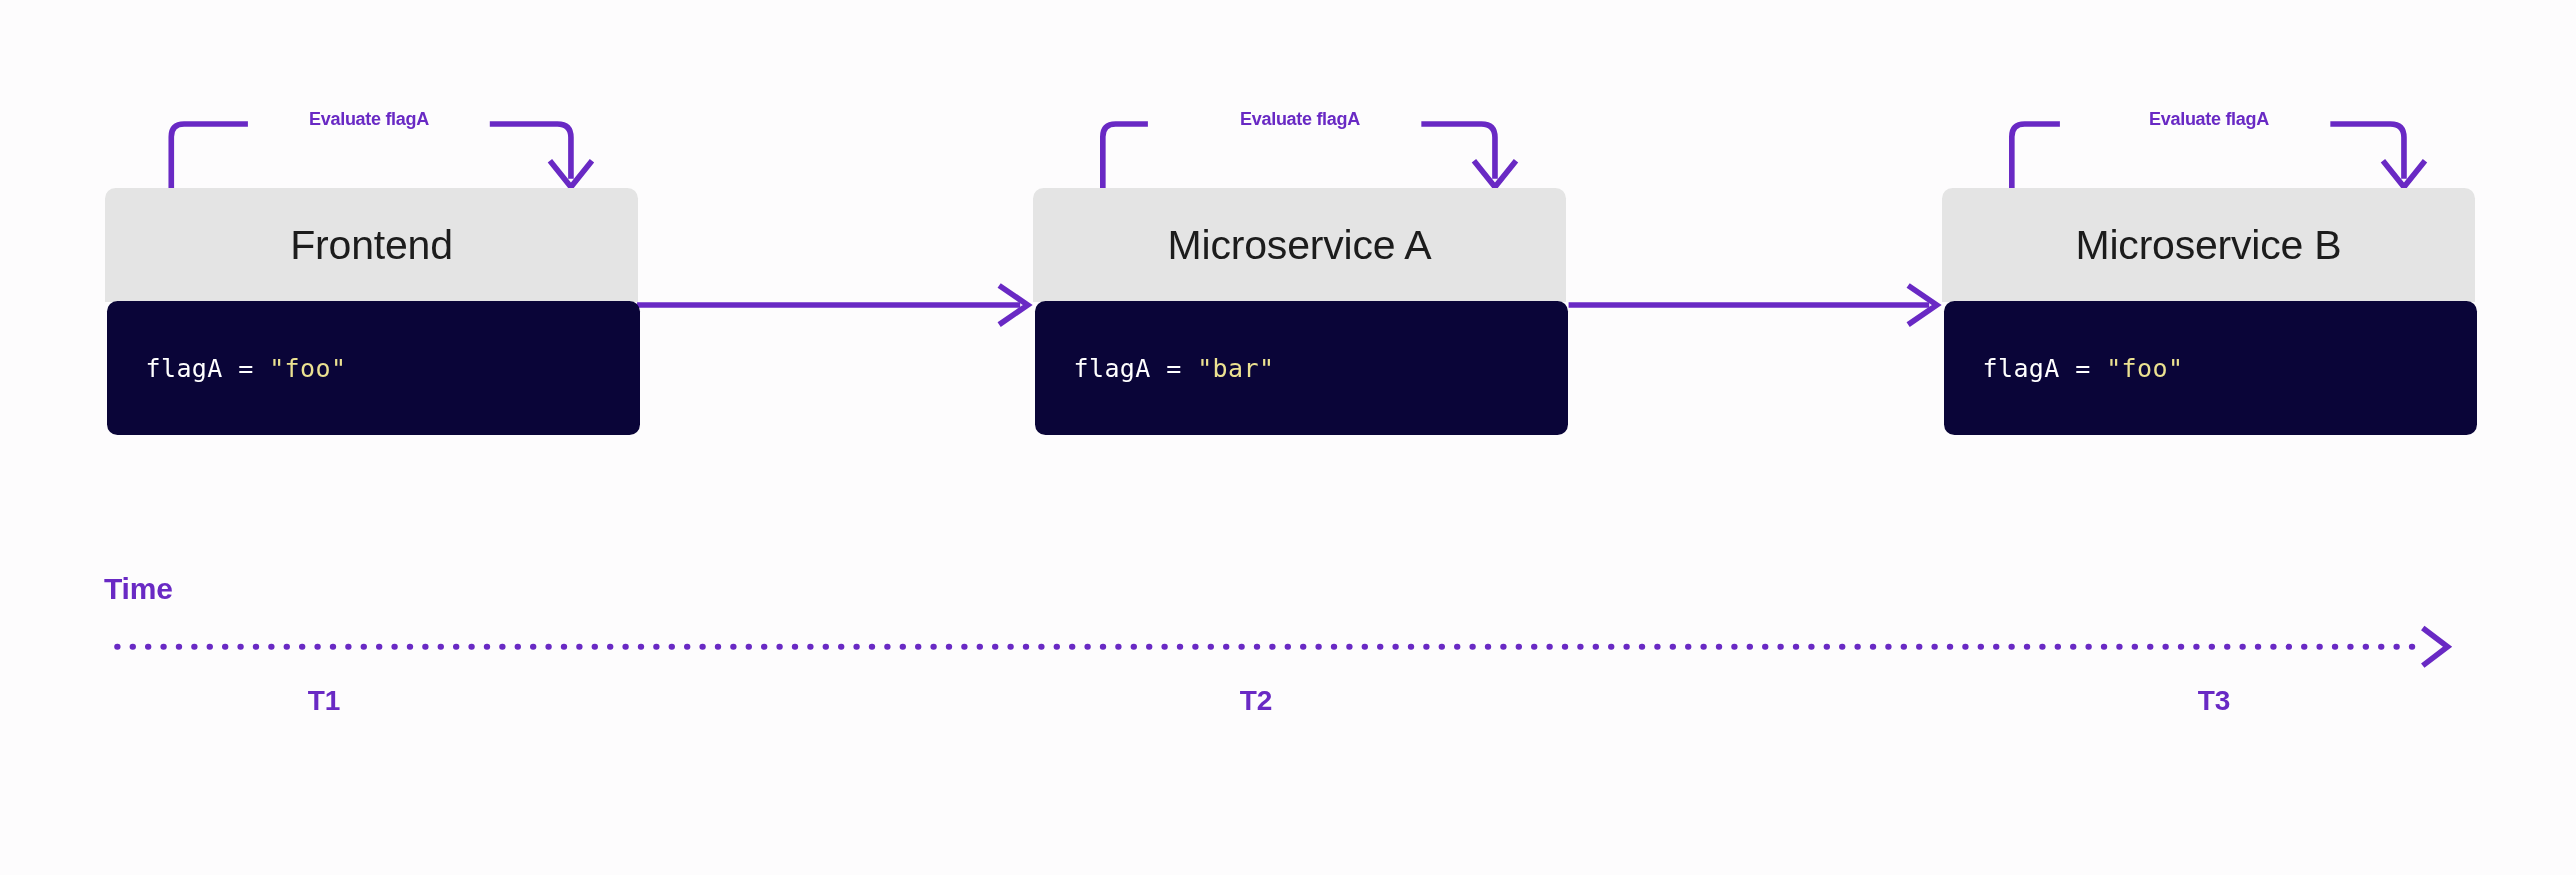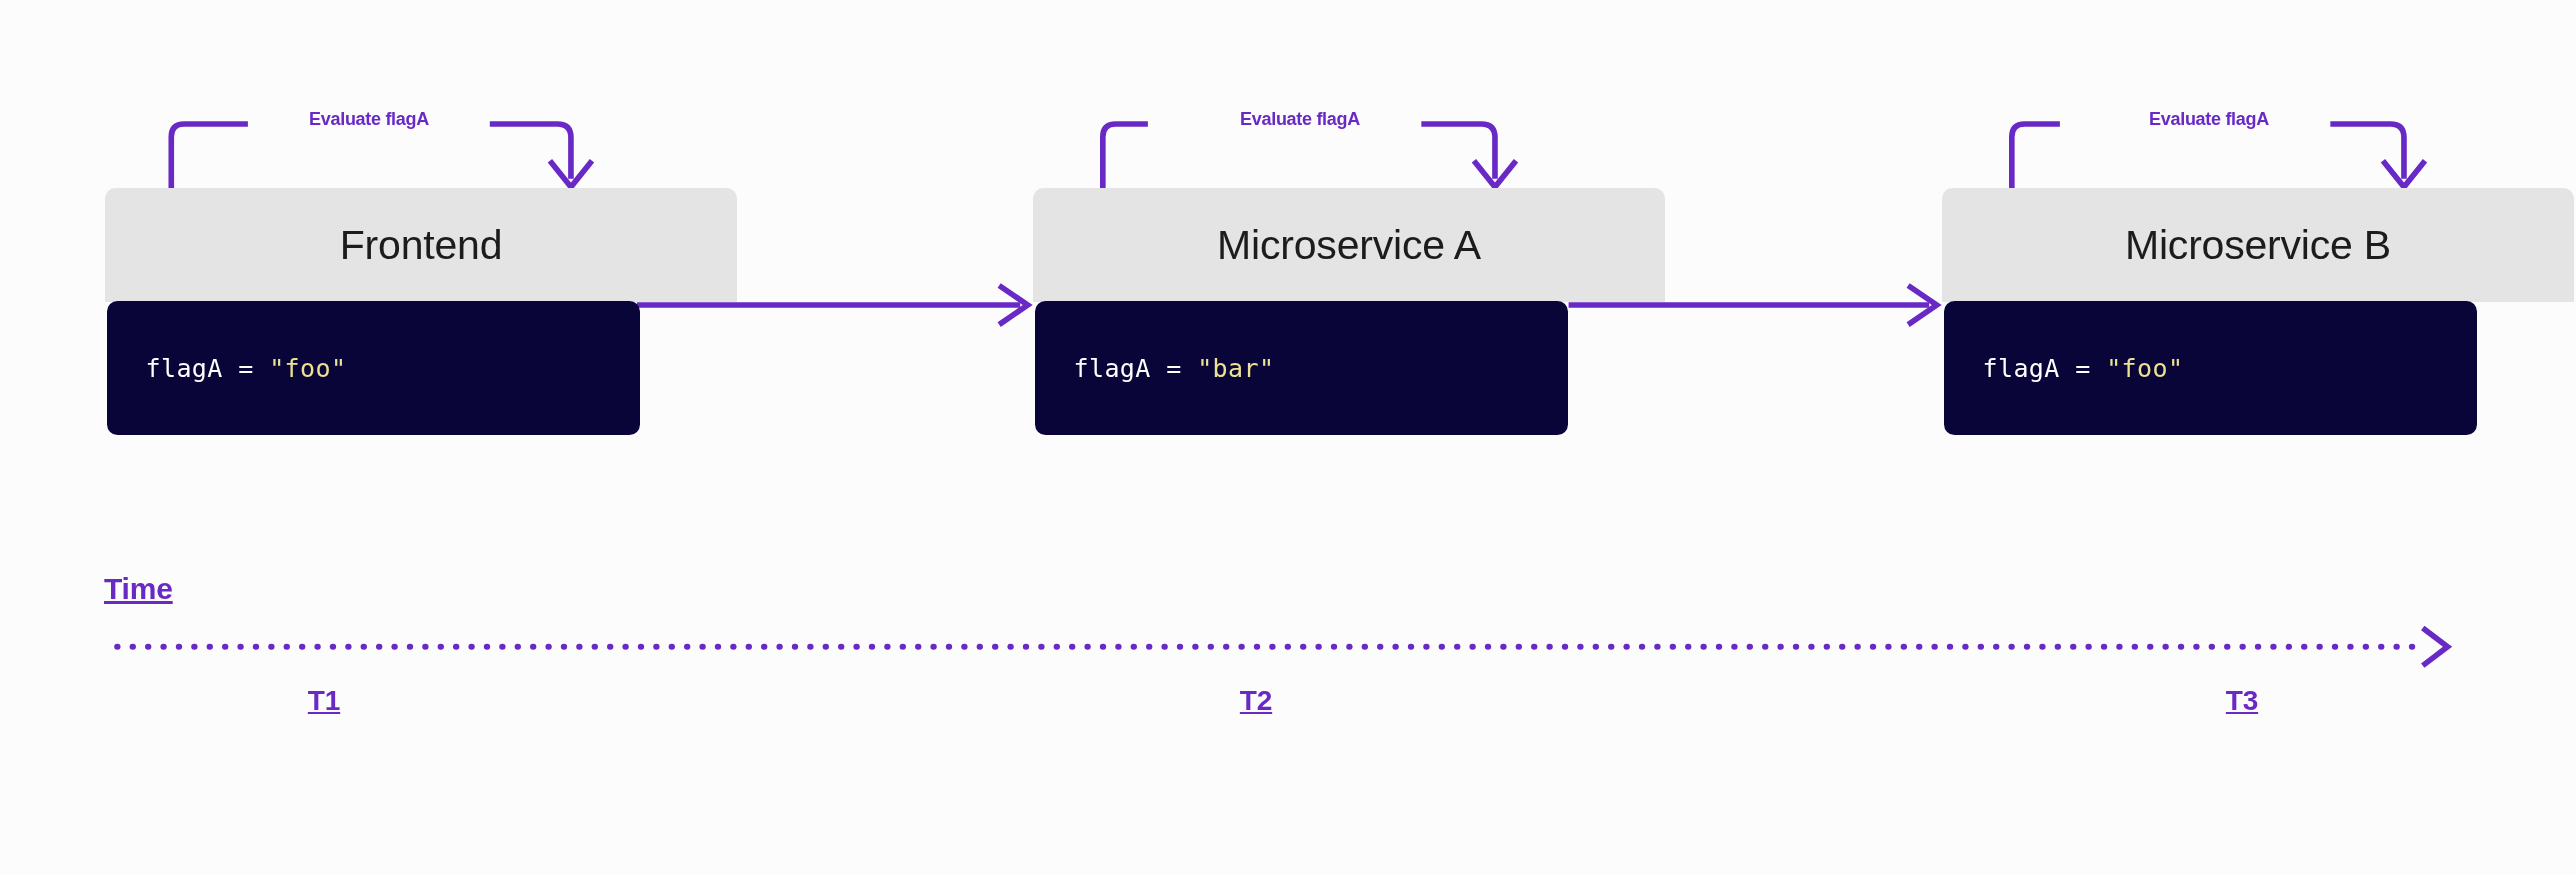--- a/index.html
+++ b/index.html
@@ -8,21 +8,21 @@
     background:#fdfcfd;
     font-family:"Liberation Sans", sans-serif;
     position:relative;
     overflow:hidden;
   }
   #stage{position:absolute;left:0;top:0;width:2576px;height:876px;}
 
   
   .node{position:absolute;width:533px;}
   .node-header{
-    position:absolute;left:0;top:0;width:632px;height:114px;
+    position:absolute;left:0;top:0;width:533px;height:114px;
     background:#e4e4e4;
     border-radius:10.5px 10.5px 0 0;
     display:flex;align-items:center;justify-content:center;
   }
   .node-title{
     font-size:41px;color:#1c1c1c;font-weight:400;
     letter-spacing:-0.2px;line-height:1;
     white-space:nowrap;
   }
   .node-code{
@@ -36,21 +36,21 @@
     font-size:25px;color:#ffffff;
     margin-left:39px;white-space:nowrap;letter-spacing:0.4px;
   }
   .code-line .str{color:#ece291;}
 
   
   #overlay{position:absolute;left:0;top:0;width:2576px;height:876px;pointer-events:none;}
 
   
   .tl-text{
-    position:absolute;color:#6929c4;font-weight:700;white-space:nowrap;text-decoration:underline;
+    position:absolute;color:#6929c4;font-weight:700;white-space:nowrap;
   }
   .tl-time{font-size:30px;left:104px;top:572px;letter-spacing:-0.2px;}
   .tl-tick{font-size:28px;top:685px;transform:translateX(-50%);letter-spacing:-0.2px;}
 
   
   .loop-label{
     position:absolute;font-size:18px;font-weight:700;color:#6929c4;
     white-space:nowrap;transform:translateX(-50%);
     letter-spacing:-0.3px;
   }
@@ -124,16 +124,16 @@
   </div>
 
   <div class="loop-label" style="left:369px;top:109px;">Evaluate flagA</div>
   <div class="loop-label" style="left:1300px;top:109px;">Evaluate flagA</div>
   <div class="loop-label" style="left:2209px;top:109px;">Evaluate flagA</div>
 
   <div class="tl-text tl-time">Time</div>
 
   <div class="tl-text tl-tick" style="left:324px;">T1</div>
   <div class="tl-text tl-tick" style="left:1256px;">T2</div>
-  <div class="tl-text tl-tick" style="left:2214px;margin-left:28px;">T3</div>
+  <div class="tl-text tl-tick" style="left:2214px;">T3</div>
 
 </div>
 
 
 </body></html>

